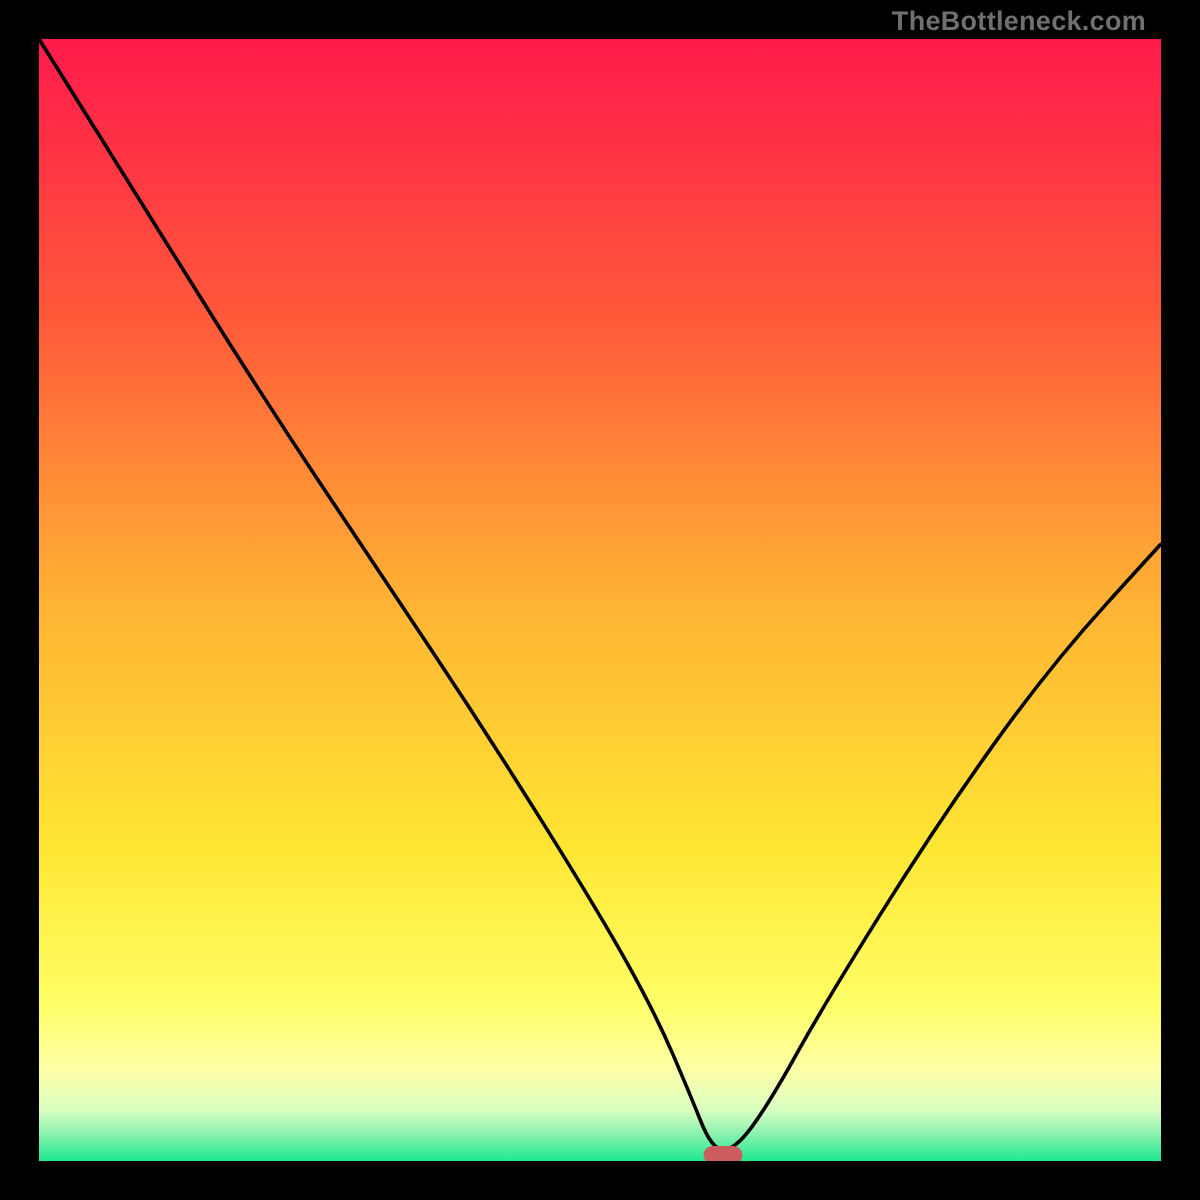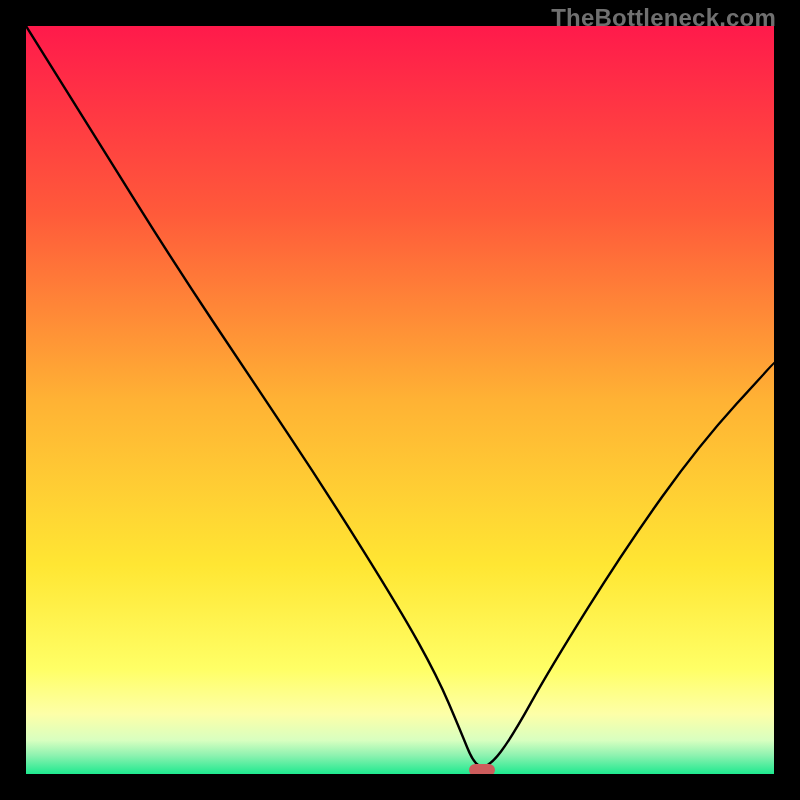--- a/index.html
+++ b/index.html
@@ -27,23 +27,23 @@
     position: absolute;
     inset: 0;
   }
   .curve {
     position: absolute;
     inset: 0;
   }
   .watermark {
     position: absolute;
     top: 4px;
-    right: 24px;
+    right: 36px;
     font-family: Arial, Helvetica, sans-serif;
-    font-size: 24px;
+    font-size: 18px;
     font-weight: bold;
     color: #707070;
     letter-spacing: 0.2px;
   }
   .minpoint {
     position: absolute;
     width: 26px;
     height: 12px;
     border-radius: 6px;
     background: #cd5c5c;

